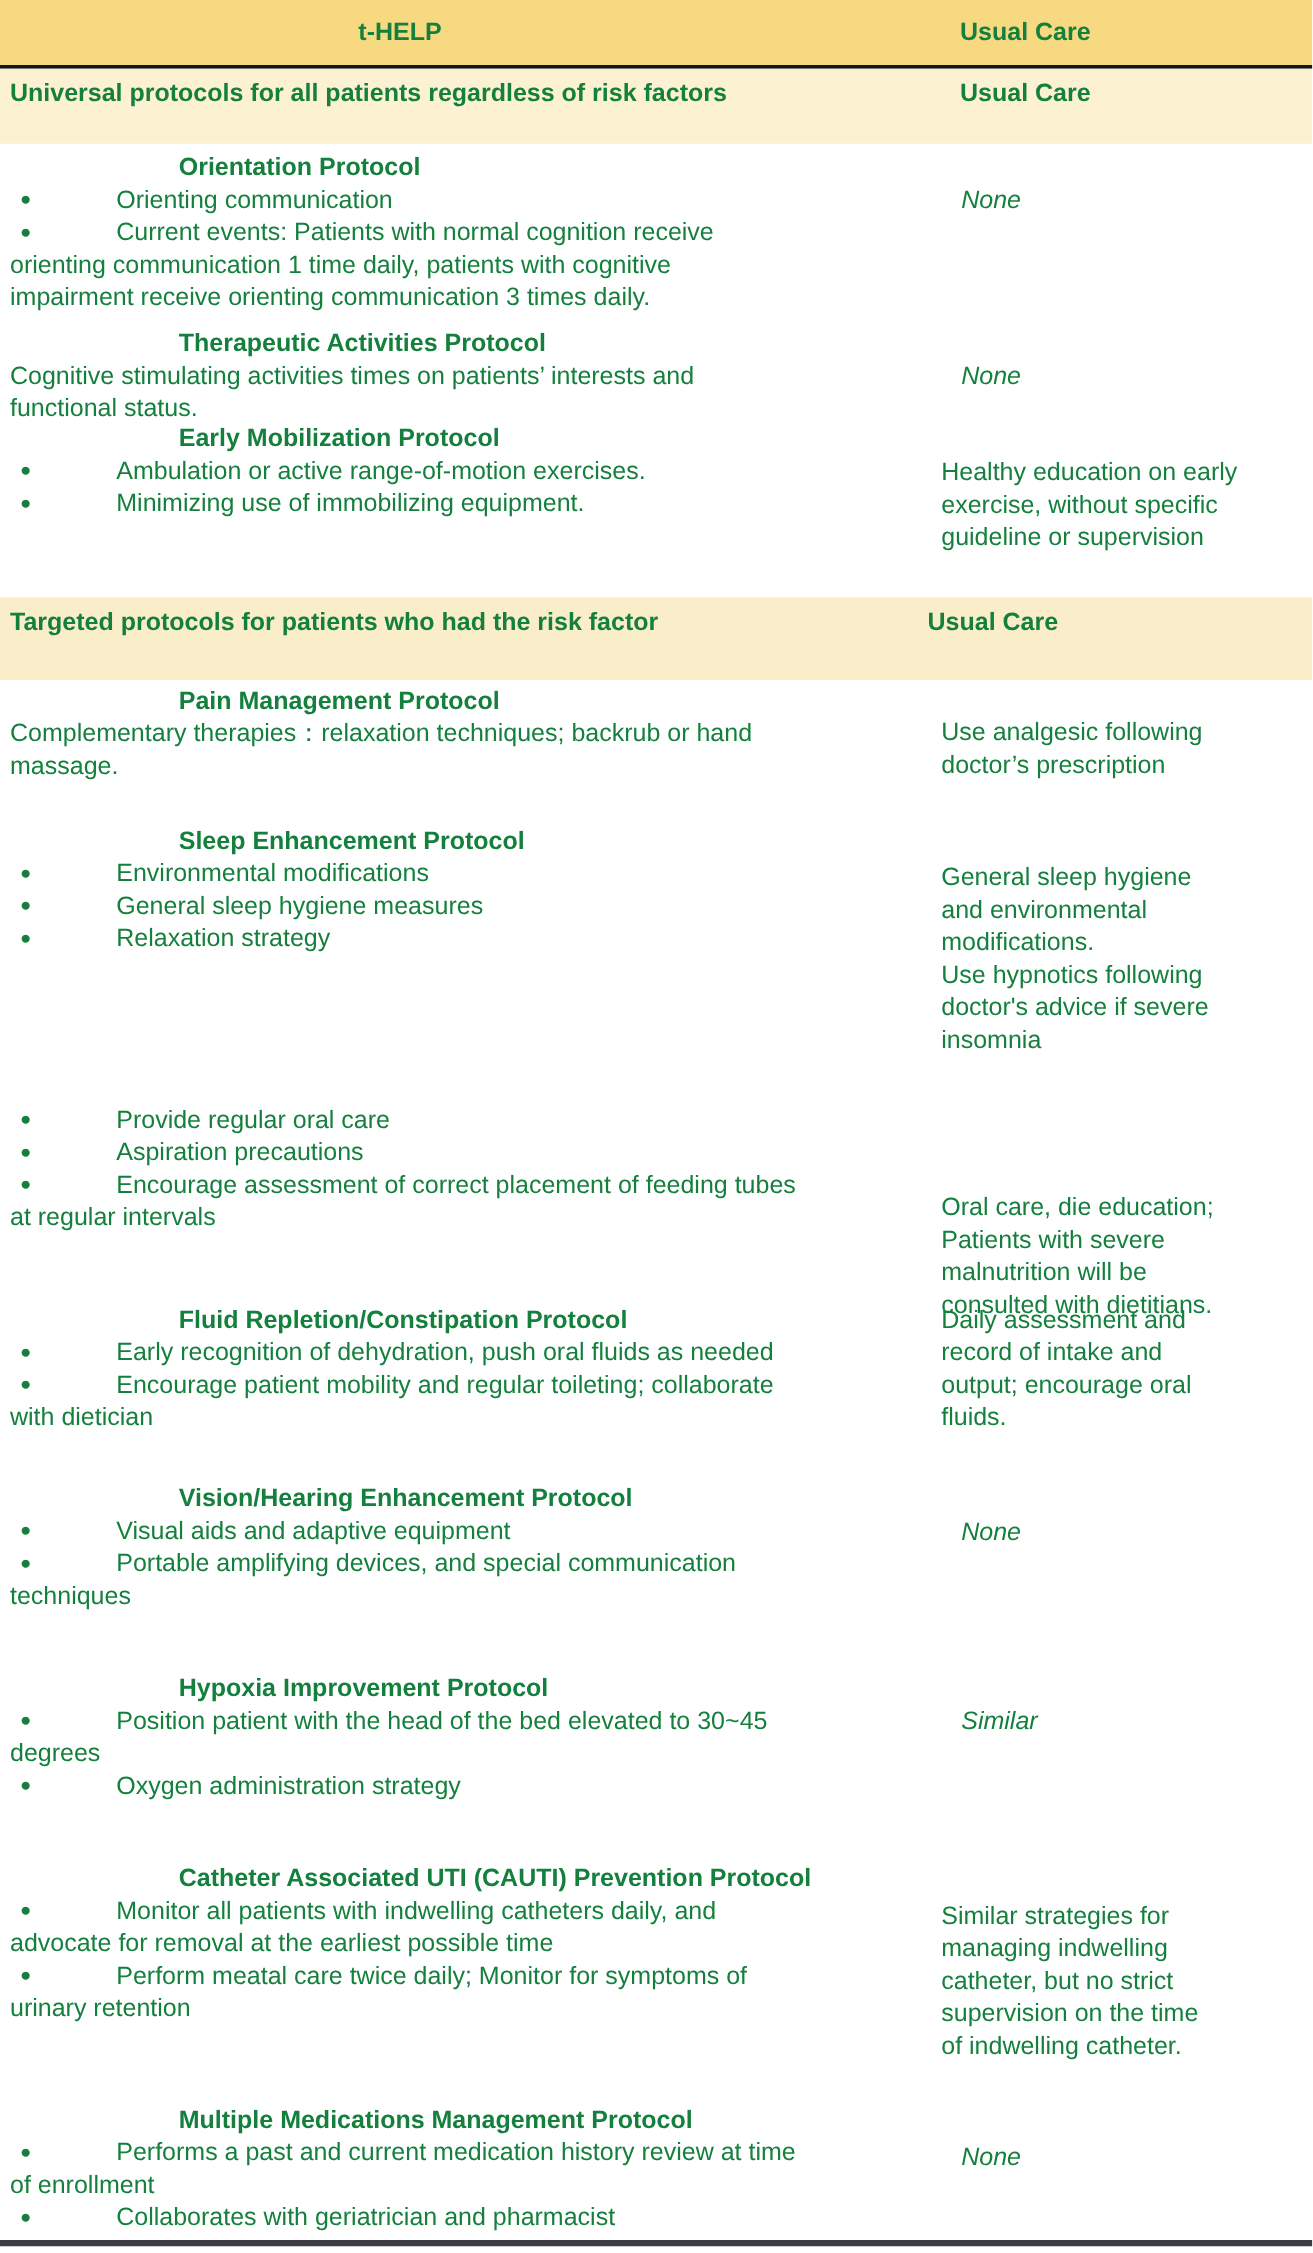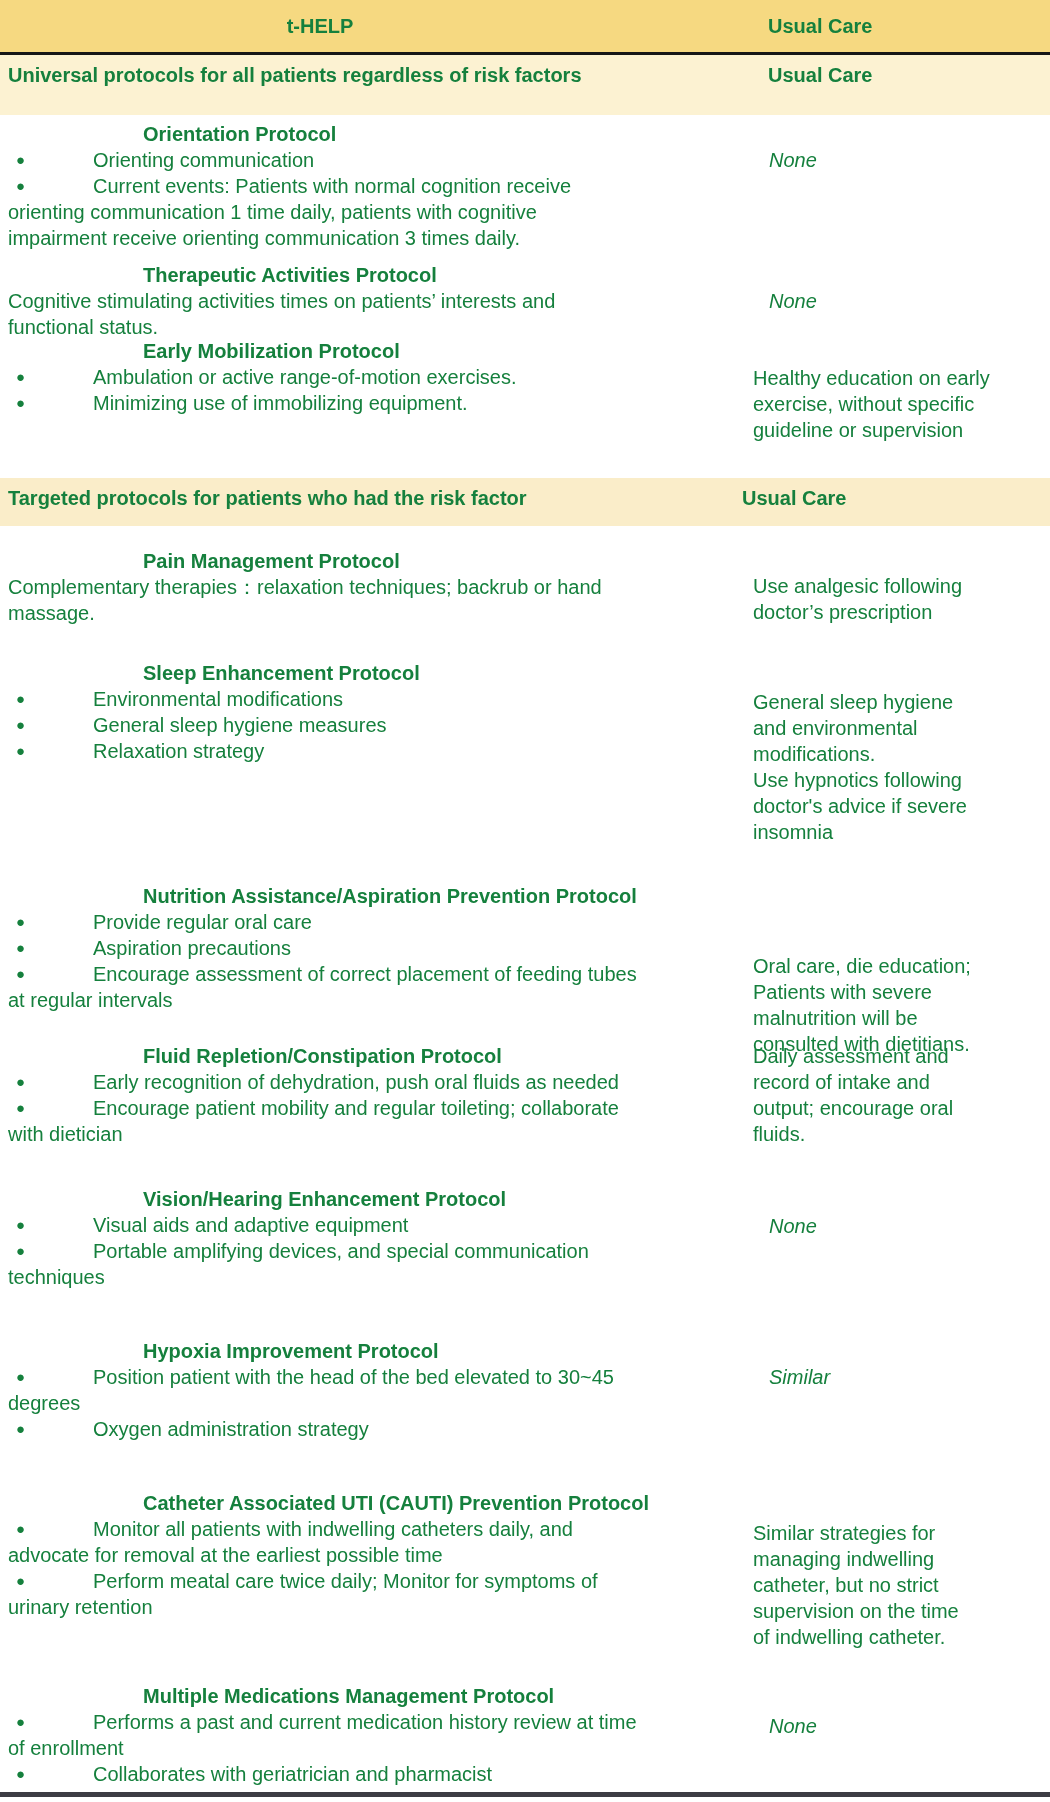--- a/index.html
+++ b/index.html
@@ -5,21 +5,21 @@
   html,body{margin:0;padding:0;background:#ffffff;}
   .page{
     position:relative;width:1050px;height:1802px;background:#ffffff;
     font-family:"Liberation Sans",sans-serif;color:#15803d;
     font-size:20px;line-height:26px;overflow:hidden;
   }
   .band{position:absolute;left:0;right:0;font-weight:bold;}
   .band1{top:0;height:52px;background:#F6D981;}
   .rule-top{position:absolute;top:52px;left:0;right:0;height:3px;background:#161616;}
   .band2{top:55px;height:60px;background:#FCF2D2;}
-  .band3{top:478px;height:48px;background:#FAEDC9;}
+  .band3{top:478px;height:66px;background:#FAEDC9;}
   .band1 .bl{position:absolute;left:0;width:640px;top:13px;text-align:center;}
   .band1 .br{position:absolute;left:768px;top:13px;}
   .band2 .bl{position:absolute;left:8px;top:7px;width:640px;}
   .band2 .br{position:absolute;left:768px;top:7px;}
   .band3 .bl{position:absolute;left:8px;top:7px;width:660px;}
   .band3 .br{position:absolute;left:742px;top:7px;}
   .block{position:absolute;left:0;width:1050px;}
   .left{position:absolute;left:8px;top:0;width:737px;}
   .heading{font-weight:bold;margin-left:135px;}
   .para{white-space:pre-line;}
@@ -112,21 +112,20 @@
     <div class="rcell">General sleep hygiene
 and environmental
 modifications.
 Use hypnotics following
 doctor's advice if severe
 insomnia</div>
   </div>
 
   <div class="block blk-nutr">
     <div class="left">
-      <div class="heading">Nutrition Assistance/Aspiration Prevention Protocol</div>
       <div class="bullet"><span class="dot">●</span><span>Provide regular oral care</span></div>
       <div class="bullet"><span class="dot">●</span><span>Aspiration precautions</span></div>
       <div class="bullet"><span class="dot">●</span><span>Encourage assessment of correct placement of feeding tubes
 at regular intervals</span></div>
     </div>
     <div class="rcell">Oral care, die education;
 Patients with severe
 malnutrition will be
 consulted with dietitians.</div>
   </div>

